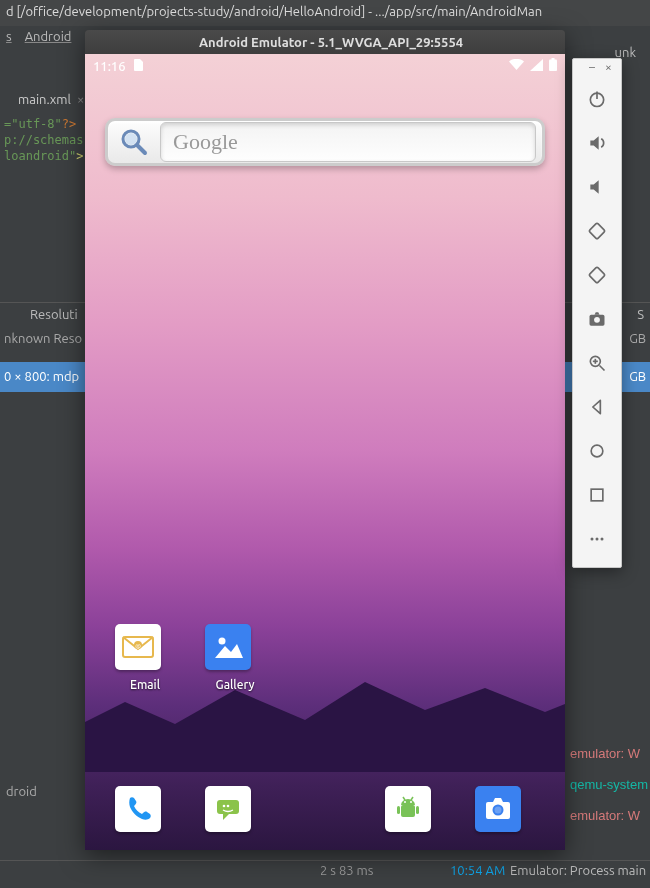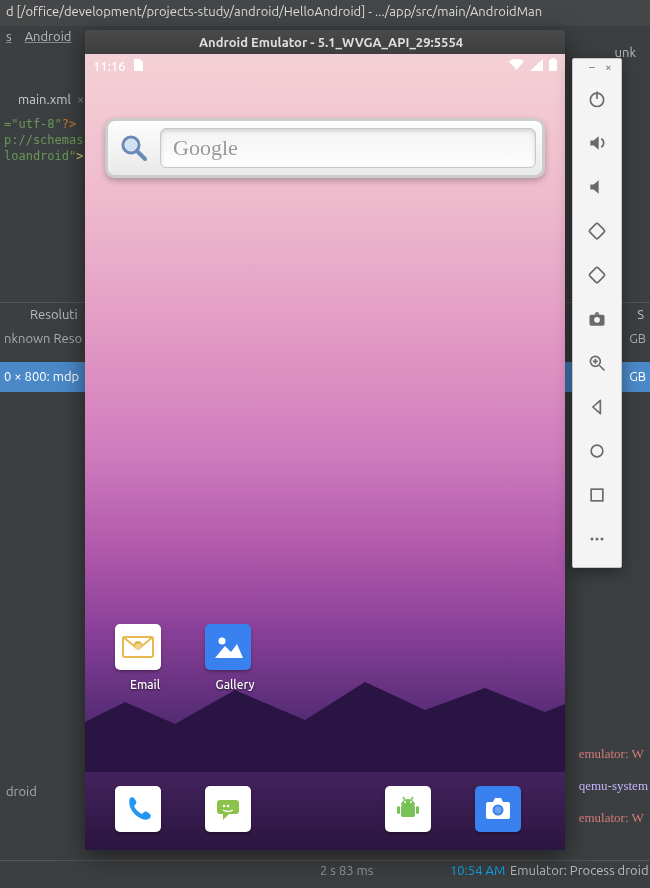--- a/index.html
+++ b/index.html
@@ -61,25 +61,25 @@
 .ide-row-sel .right { position: absolute; right: 4px; top: 7px; background:#4a88c7; padding-left:4px; }
 .ide-log {
   position: absolute; left: 0; right: 0; bottom: 30px;
   height: 120px;
   padding: 4px 6px;
   font-size: 13px;
   color: #aaa;
 }
 .ide-log .right-col {
   position: absolute; right: 2px; top: 8px;
-  font-family: Liberation Serif, serif;
+  font-family: Liberation Sans, sans-serif;
   text-align: left;
 }
 .ide-log .right-col div { margin-bottom: 16px; color: #d67a7a; white-space: nowrap; }
-.ide-log .right-col .grey { color: #c4b5fd; }
+.ide-log .right-col .grey { color: #14b8a6; }
 .ide-log .left-col .line { margin-bottom: 16px; }
 .ide-status {
   position: absolute; bottom: 0; left: 0; right: 0;
   height: 28px; border-top: 1px solid #555;
   padding: 2px 6px; color: #999; font-size: 13px;
 }
 .ide-status .time1 { position: absolute; left: 320px; }
 .ide-status .time2 { position: absolute; left: 450px; color: #0ea5e9; }
 .ide-status .msg { position: absolute; left: 510px; white-space: nowrap; color: #bbb; }
 
@@ -113,21 +113,21 @@
 
 .android-statusbar {
   position: absolute; top: 4px; left: 8px; right: 8px;
   color: #fff; font-size: 13px; font-weight: 500;
   display: flex; justify-content: space-between; align-items: center;
 }
 .android-statusbar .left, .android-statusbar .right { display: flex; gap: 6px; align-items: center; }
 
 .search-widget {
   position: absolute; top: 64px; left: 20px; right: 20px;
-  height: 60px;
+  height: 48px;
   background: linear-gradient(#fdfdfd,#e9e9e9);
   border: 3px solid #ccc;
   border-radius: 10px;
   box-shadow: 0 3px 6px rgba(0,0,0,0.25), inset 0 2px 2px #fff;
   display: flex; align-items: center;
   padding: 4px 6px;
 }
 .search-glass {
   width: 40px; height: 40px; margin-right: 6px;
   display: flex; align-items: center; justify-content: center;
@@ -209,21 +209,21 @@
     </div>
     <div class="right-col">
       <div>emulator: W</div>
       <div class="grey">qemu-system</div>
       <div>emulator: W</div>
     </div>
   </div>
   <div class="ide-status">
     <span class="time1">2 s 83 ms</span>
     <span class="time2">10:54 AM</span>
-    <span class="msg">Emulator: Process droid</span>
+    <span class="msg">Emulator: Process main</span>
   </div>
 </div>
 
 <div class="emu-window">
   <div class="emu-titlebar">Android Emulator - 5.1_WVGA_API_29:5554</div>
   <div class="emu-screen">
 
     <div class="mountain">
       <svg viewBox="0 0 480 120" preserveAspectRatio="none">
         <path d="M0,70 L40,50 L90,72 L150,38 L220,68 L280,30 L340,58 L400,36 L460,60 L480,52 L480,120 L0,120 Z" fill="#2a1444"></path>

